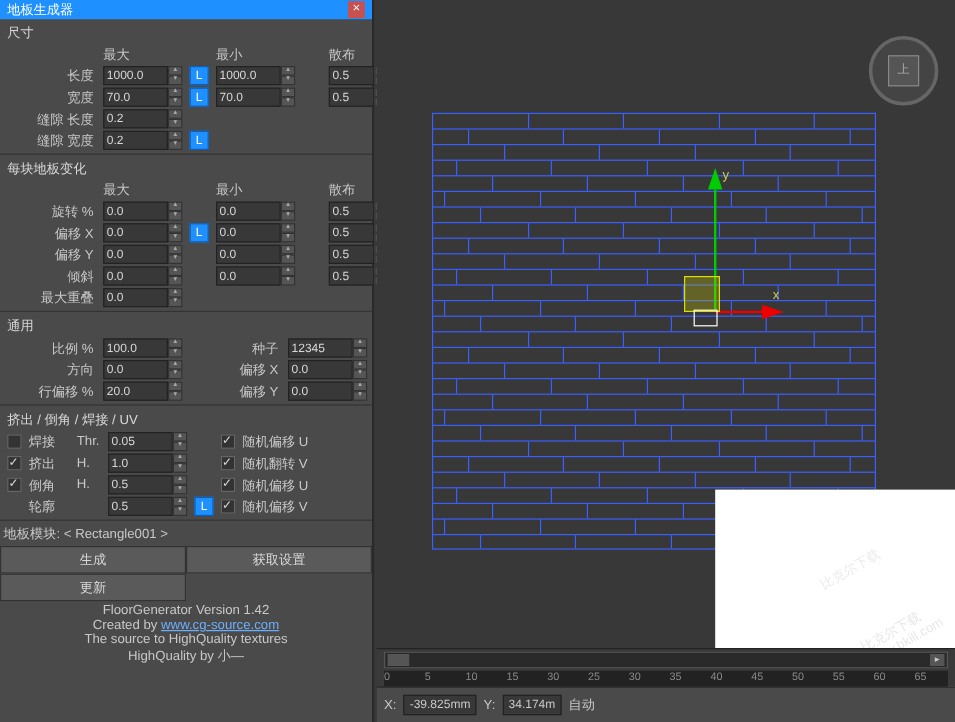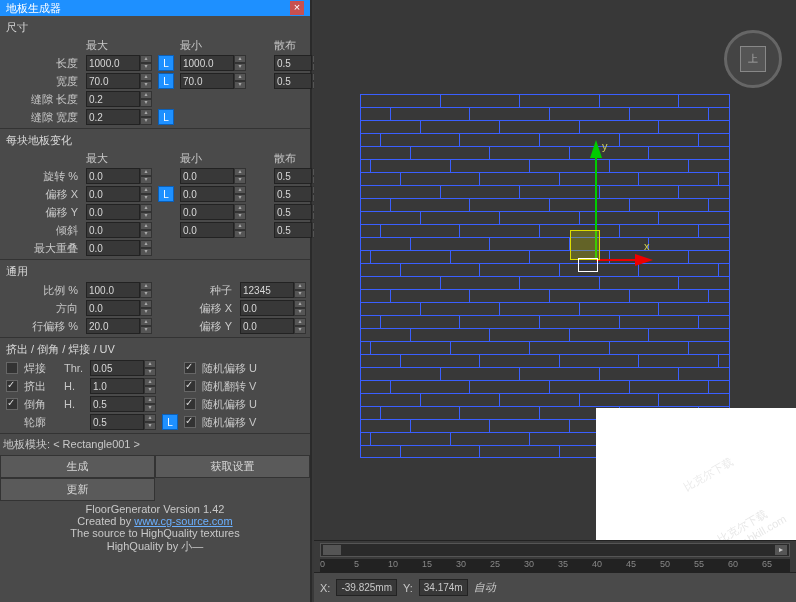--- a/index.html
+++ b/index.html
@@ -49,21 +49,21 @@
 .vp-widget{position:absolute;right:14px;top:30px;width:58px;height:58px;border:3px solid #666;border-radius:50%;background:#444;display:flex;align-items:center;justify-content:center;}
 .vp-cube{width:26px;height:26px;background:#555;border:1px solid #888;color:#aaa;text-align:center;line-height:24px;font-size:10px;}
 .timeline{position:absolute;left:314px;bottom:30px;right:0;height:32px;background:#3a3a3a;border-top:1px solid #222;}
 .tl-scroll{height:14px;background:#2a2a2a;border:1px solid #555;margin:2px 6px;position:relative;}
 .tl-thumb{position:absolute;left:2px;top:1px;width:18px;height:10px;background:#555;}
 .tl-arrow{position:absolute;right:2px;top:1px;width:12px;height:10px;background:#555;text-align:center;font-size:8px;}
 .tl-ticks{height:14px;position:relative;margin:0 6px;background:#222;}
 .tick{position:absolute;top:0;font-size:9px;color:#888;}
 .statusbar{position:absolute;left:314px;bottom:0;right:0;height:30px;background:#4a4a4a;border-top:1px solid #222;display:flex;align-items:center;gap:6px;padding:0 6px;}
 .coord{background:#383838;border:1px solid #222;padding:2px 4px;color:#c8c8c8;font-size:10px;}
-.auto{color:#c8c8c8;font-style:italic;}
+.auto{color:#c8c8c8;}
 .watermark{position:absolute;right:10px;bottom:60px;transform:rotate(-30deg);color:#ddd;opacity:0.7;font-size:16px;pointer-events:none;}
 .watermark2{position:absolute;right:60px;bottom:120px;transform:rotate(-30deg);color:#ddd;opacity:0.6;font-size:14px;pointer-events:none;}
 .white-block{position:absolute;right:0;bottom:14px;width:200px;height:180px;background:#fff;}
 </style>
 </head>
 <body>
 
 <div class="panel">
   <div class="titlebar">
     <span>地板生成器</span>

